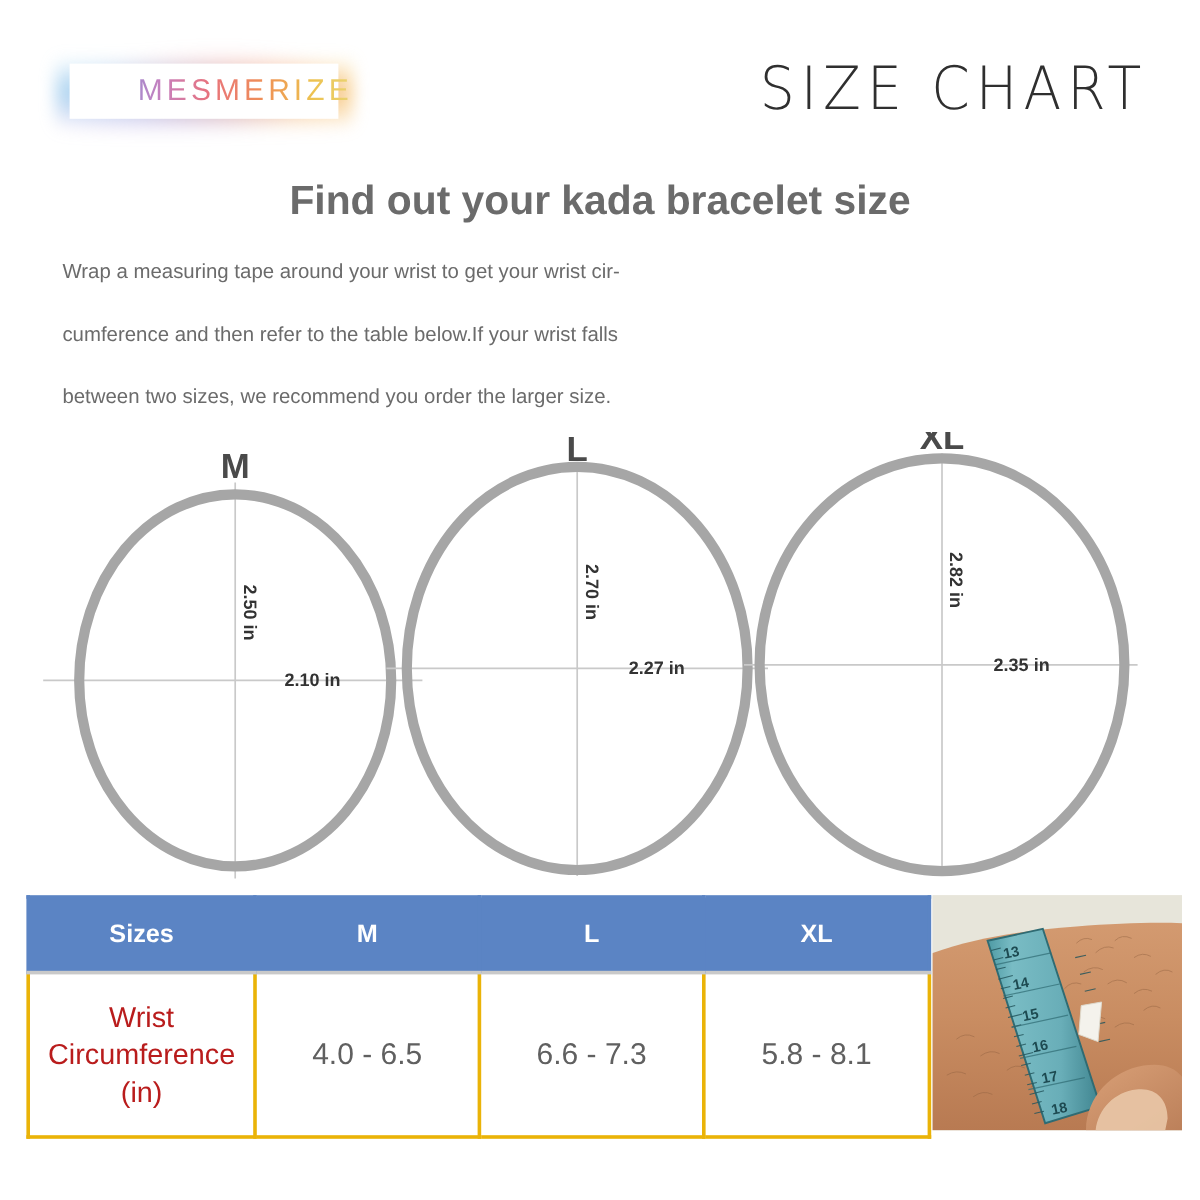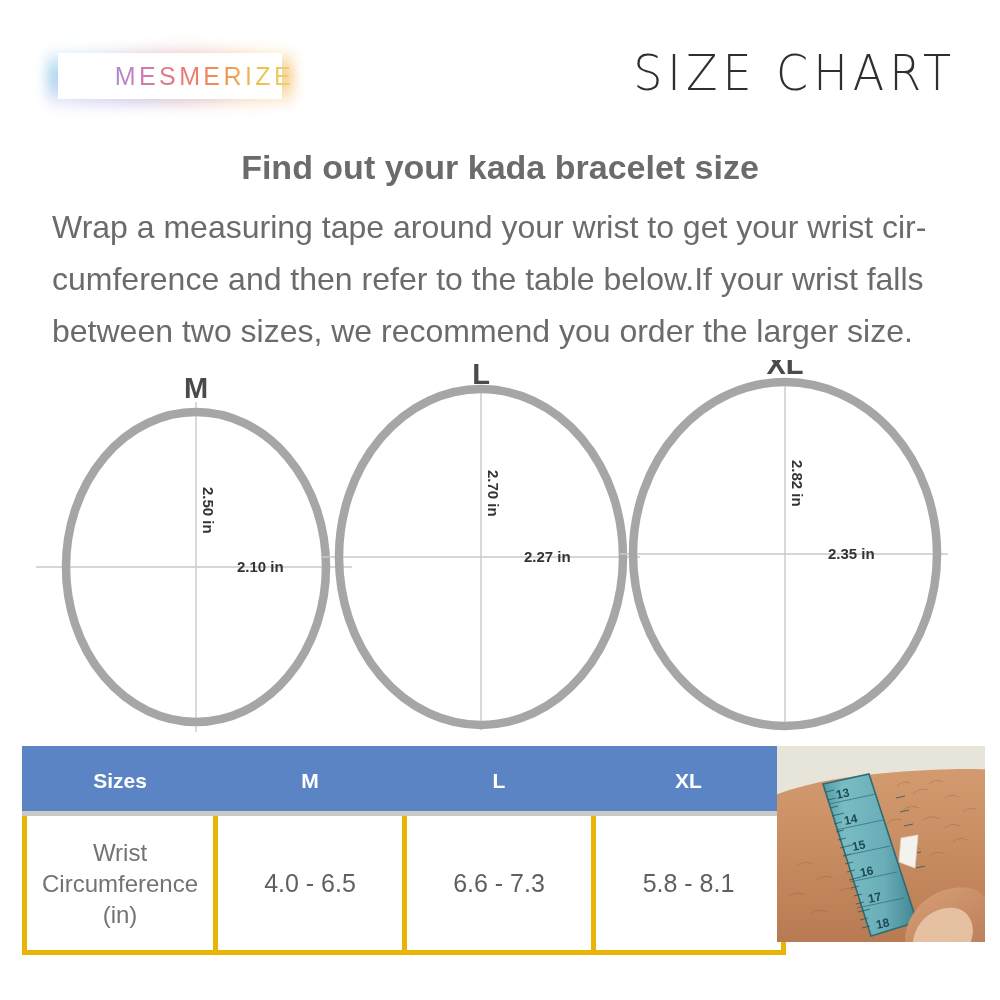--- a/index.html
+++ b/index.html
@@ -89,21 +89,21 @@
     text-align: center;
     font-size: 34px;
     color: #6b6b6b;
     font-weight: 700;
   }
   .intro {
     position: absolute;
     left: 52px;
     width: 898px;
     top: 201px;
-    font-size: 32px;
+    font-size: 17px;
     line-height: 52px;
     color: #6b6b6b;
     text-align: left;
     white-space: pre-line;
   }
 
   
   .ovals {
     position: absolute;
     left: 0;
@@ -116,21 +116,21 @@
   
   .size-table {
     position: absolute;
     left: 22px;
     top: 746px;
     width: 731px;
     border-collapse: collapse;
     table-layout: fixed;
   }
   .size-table th, .size-table td {
-    border: 5px solid #eab308;
+    border: 3px solid #eab308;
     text-align: center;
     vertical-align: middle;
   }
   .size-table thead th {
     background: #5b84c4;
     color: #ffffff;
     font-size: 21px;
     font-weight: bold;
     height: 58px;
     border-color: #5b84c4;
@@ -138,21 +138,21 @@
   }
   .size-table thead th.col-sep { border-left: 1px solid #a8bfdf; }
   .size-table tbody td {
     height: 132px;
     font-size: 25px;
     color: #606060;
     line-height: 31px;
   }
   .size-table tbody td.rowlabel {
     font-size: 24px;
-    color: #737373;
+    color: #b91c1c;
   }
 
   
   .photo {
     position: absolute;
     left: 777px;
     top: 746px;
     width: 208px;
     height: 196px;
     overflow: hidden;

